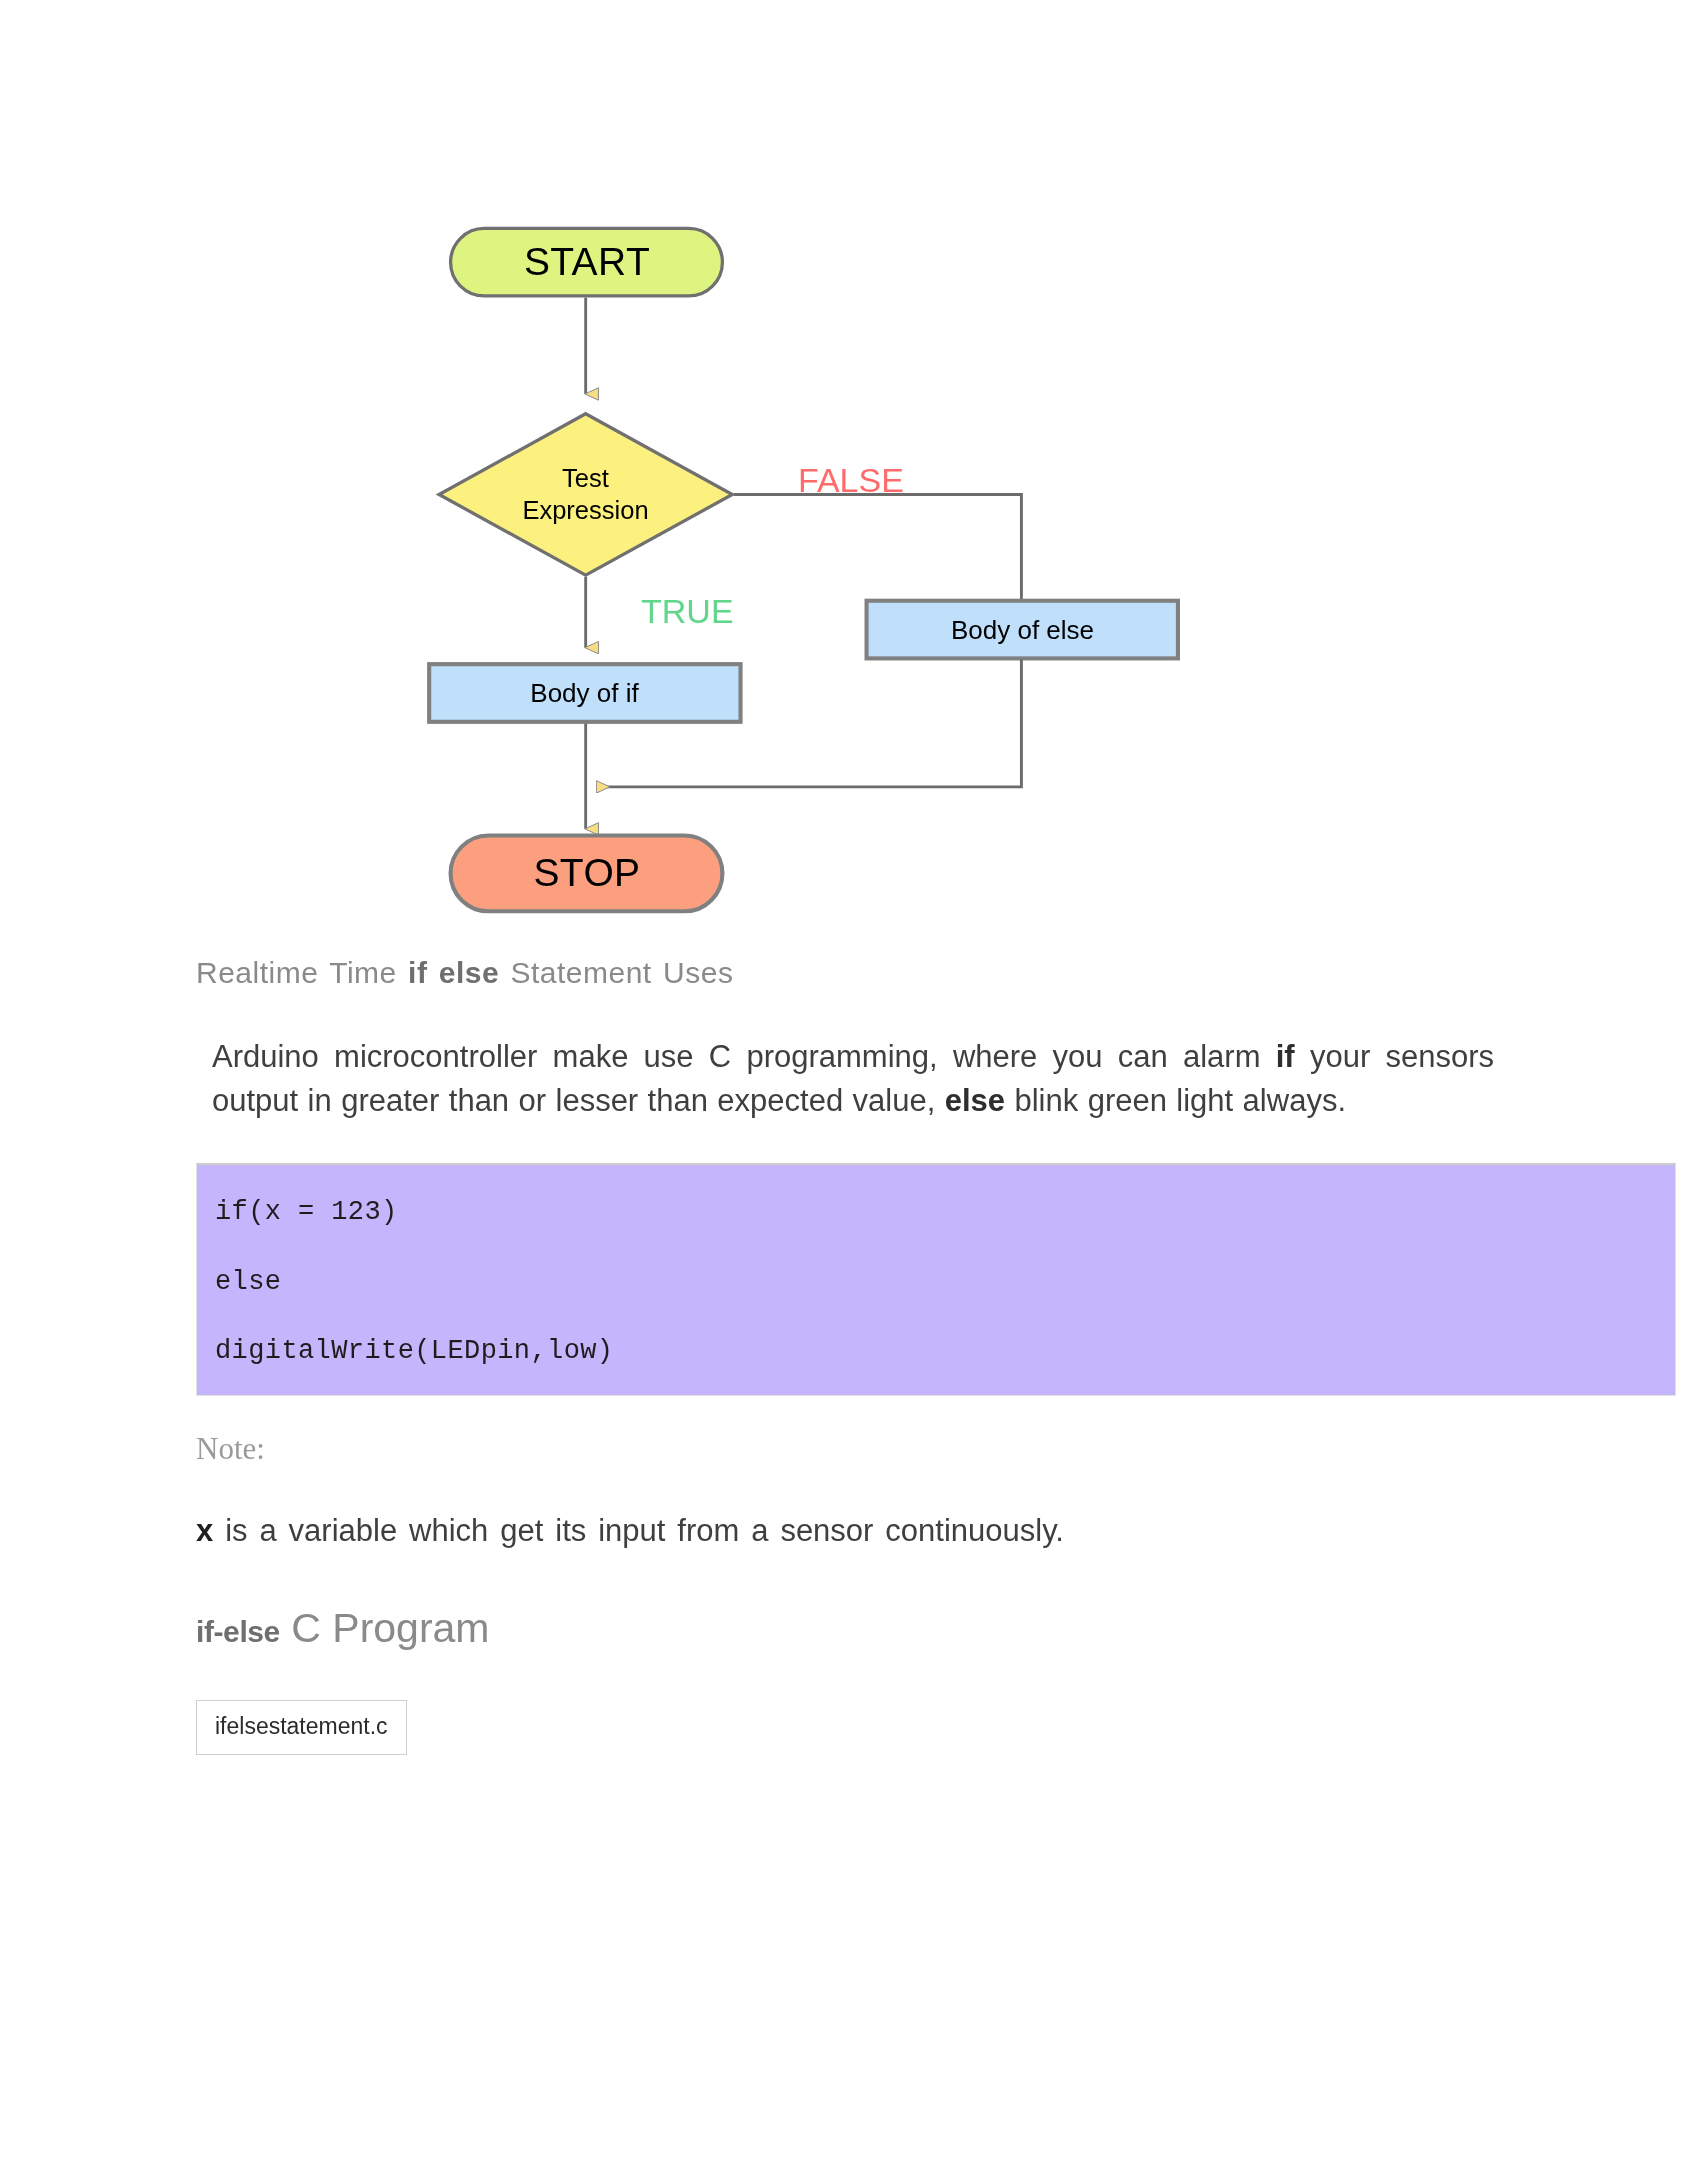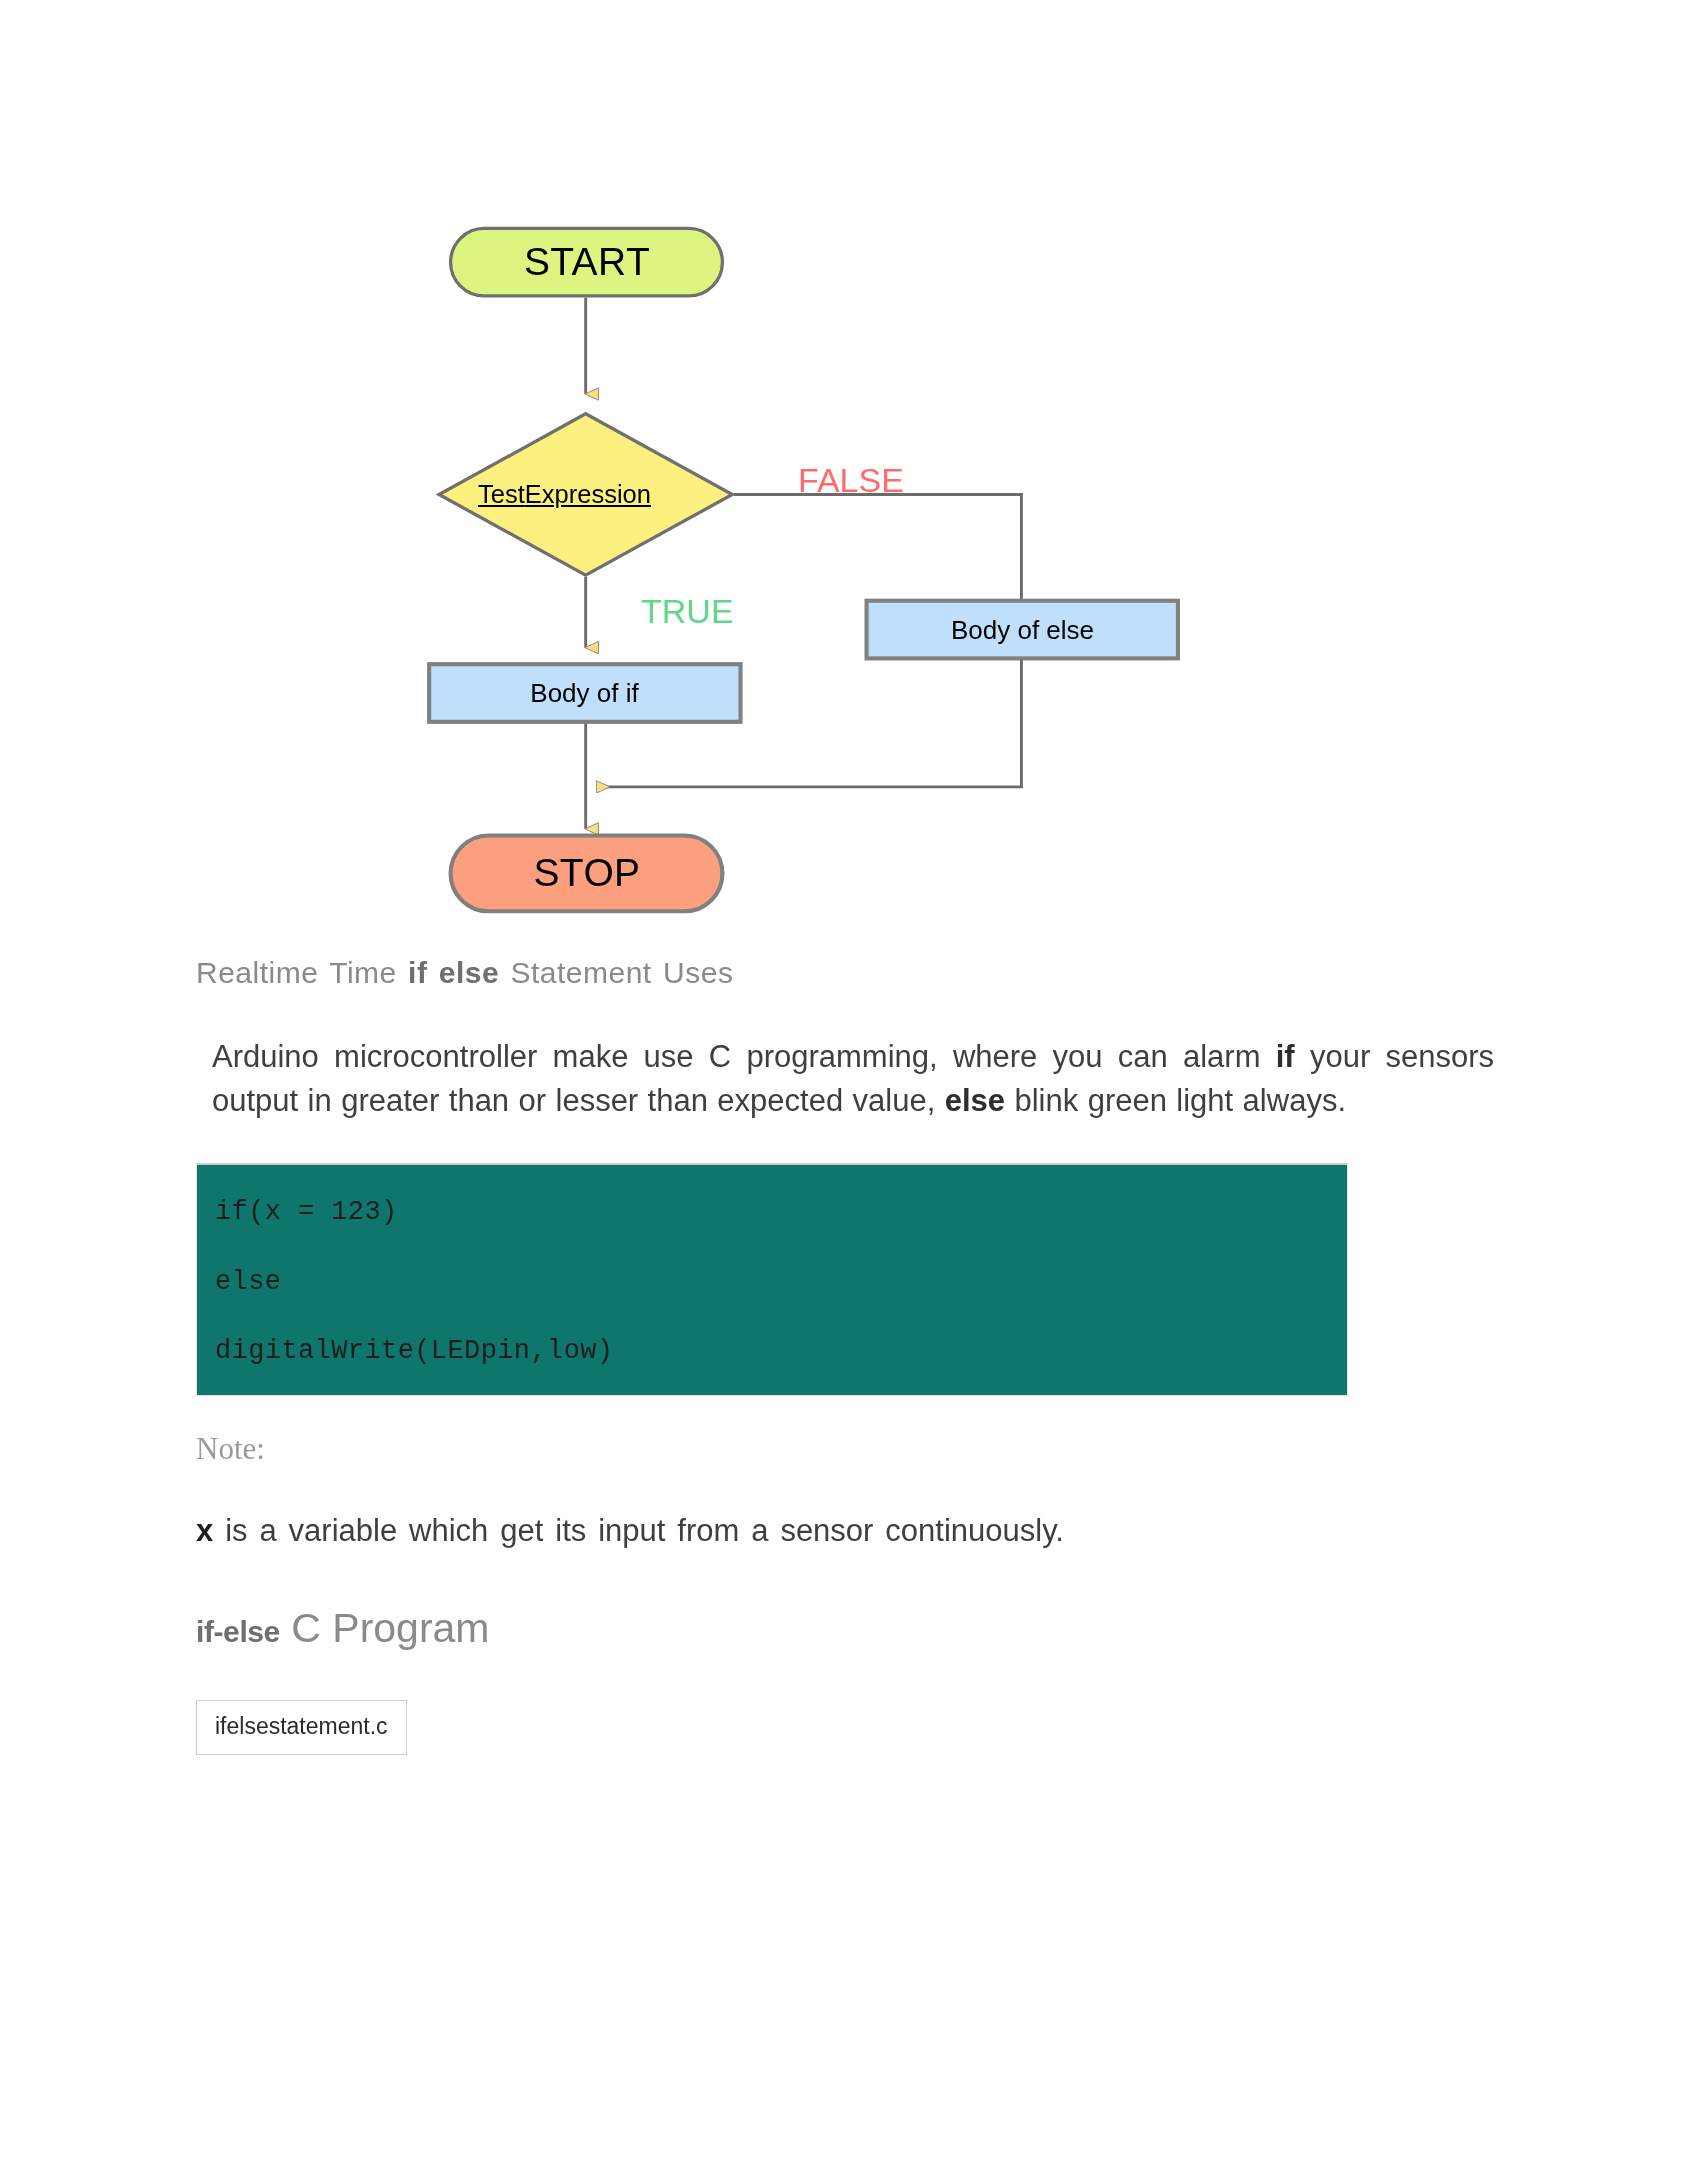--- a/index.html
+++ b/index.html
@@ -99,25 +99,25 @@
     background: #ffffff;
     padding: 14px 18px 15.7px 18px;
     font-size: 23px;
     color: #2b2b2b;
     margin-top: 43px;
     line-height: 1;
   }
 
   .codeblock {
     margin-top: 40px;
-    background: #0f766e;
+    background: #c4b5fd;
     border: 1.6px solid #e2e2e2;
     border-top: 2.5px solid #cdcdcd;
     padding: 33px 0 28px 0;
-    width: 1152px;
+    width: 1480px;
     box-sizing: border-box;
   }
   .codeline {
     font-family: "Liberation Mono", "DejaVu Sans Mono", monospace;
     font-size: 27px;
     color: #1d1d1d;
     padding: 0 0 0 18px;
     margin: 0 0 40px 0;
     line-height: 1.1;
     letter-spacing: 0.4px;
@@ -195,21 +195,21 @@
 
       <line x1="711" y1="878" x2="711" y2="1006" stroke="#6b6b6b" stroke-width="3.5" marker-end="url(#arrow-down)"></line>
 
       <g>
         <rect x="547" y="1014" width="330" height="92" rx="46" ry="46" fill="#fb9f7f" stroke="#808080" stroke-width="5"></rect>
       </g>
     </svg>
 
     <div class="node-label terminal-label" style="left:451px; top:228px; width:272px; height:68px;">START</div>
 
-    <div class="node-label decision-label" style="left:441px; top:455px; width:247px; height:79px; flex-direction:row;text-decoration:underline;">
+    <div class="node-label decision-label" style="left:462px; top:455px; width:247px; height:79px; flex-direction:column;">
       <span>Test</span>
       <span>Expression</span>
     </div>
 
     <div class="node-label process-label" style="left:867px; top:601px; width:311px; height:58px;">Body of else</div>
 
     <div class="node-label process-label" style="left:429px; top:664px; width:311px; height:58px;">Body of if</div>
 
     <div class="node-label terminal-label" style="left:451px; top:835px; width:272px; height:76px;">STOP</div>
 

